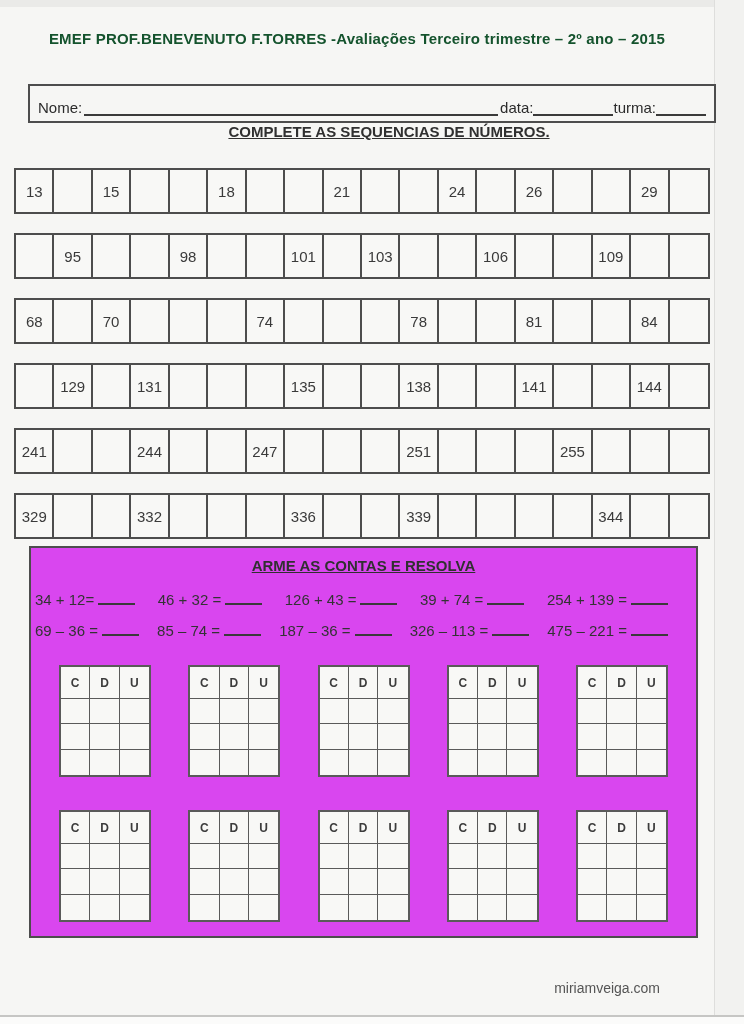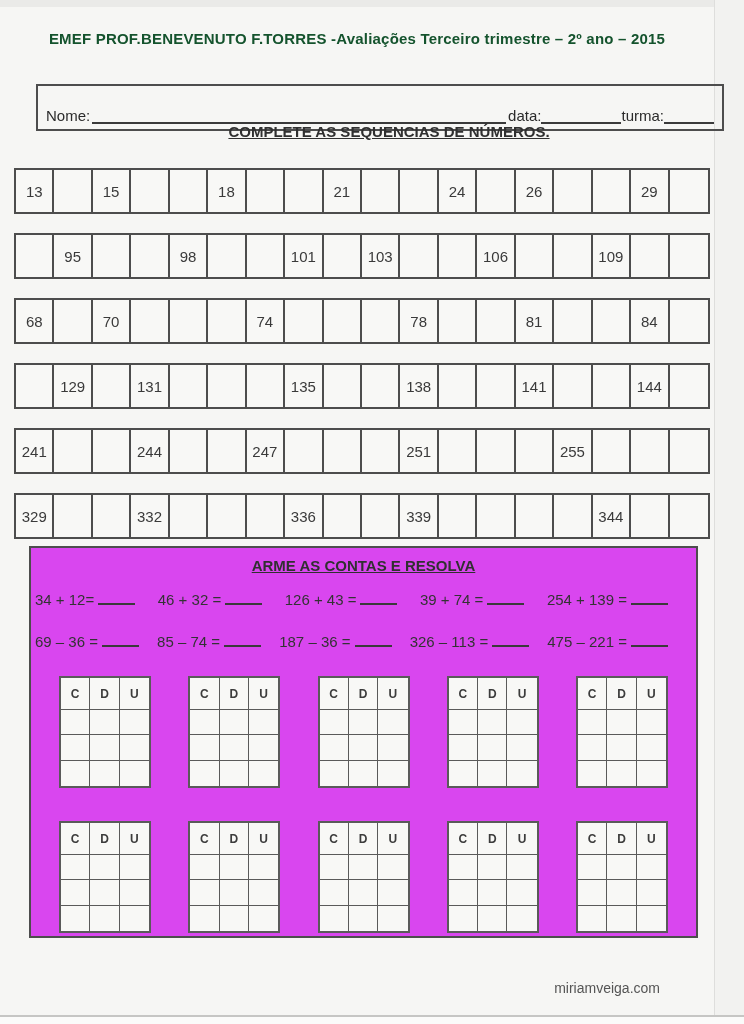--- a/index.html
+++ b/index.html
@@ -13,23 +13,23 @@
   .edge-top{position:absolute;top:0;left:0;right:0;height:7px;background:#eaeae8;}
   .edge-right{position:absolute;top:0;bottom:0;left:714px;right:0;background:#f2f2f0;border-left:1px solid #dededc;}
   .edge-bottom-line{position:absolute;left:0;right:0;top:1015px;height:2px;background:#c6c6c4;}
   .edge-bottom{position:absolute;left:0;right:0;top:1017px;bottom:0;background:#fbfbfa;}
 
   .title{
     position:absolute;top:30px;left:0;width:714px;text-align:center;
     font-size:15px;font-weight:bold;letter-spacing:.2px;color:#14532d;
   }
   .name-box{
-    position:absolute;top:84px;left:36px;width:668px;height:30px;
+    position:absolute;top:84px;left:28px;width:668px;height:30px;
     border:2px solid #4d4d4d;background:transparent;
-    display:flex;align-items:flex-end;padding:8px 8px 5px 8px;
+    display:flex;align-items:flex-end;padding:0 8px 5px 8px;
     font-size:15px;
   }
   .blank-line{display:inline-block;border-bottom:2px solid #3a3a3a;height:13px;}
   .name-box .fill{flex:1;margin:0 2px;}
   .name-box .w80{width:80px;}
   .name-box .w52{width:50px;}
 
   .seq-heading{
     position:absolute;top:123px;left:0;width:714px;text-align:center;
     font-size:15px;font-weight:bold;text-decoration:underline;color:#303030;padding-left:32px;
@@ -54,21 +54,21 @@
   }
   .ops-heading{
     margin-top:9px;text-align:center;
     font-size:15px;font-weight:bold;text-decoration:underline;color:#303030;
   }
   .ops-row{
     display:flex;justify-content:space-between;align-items:flex-end;
     padding:0 28px 0 4px;font-size:15px;color:#333;
   }
   .ops-row-1{margin-top:16px;}
-  .ops-row-2{margin-top:24px;}
+  .ops-row-2{margin-top:13px;}
   .ops-item{white-space:nowrap;}
   .ops-item .blank-line{width:37px;margin-left:4px;}
 
   .grids-row{
     display:flex;justify-content:space-between;
     padding:0 28px;
   }
   .grids-row-1{margin-top:26px;}
   .grids-row-2{margin-top:33px;}
   .cdu-grid{

